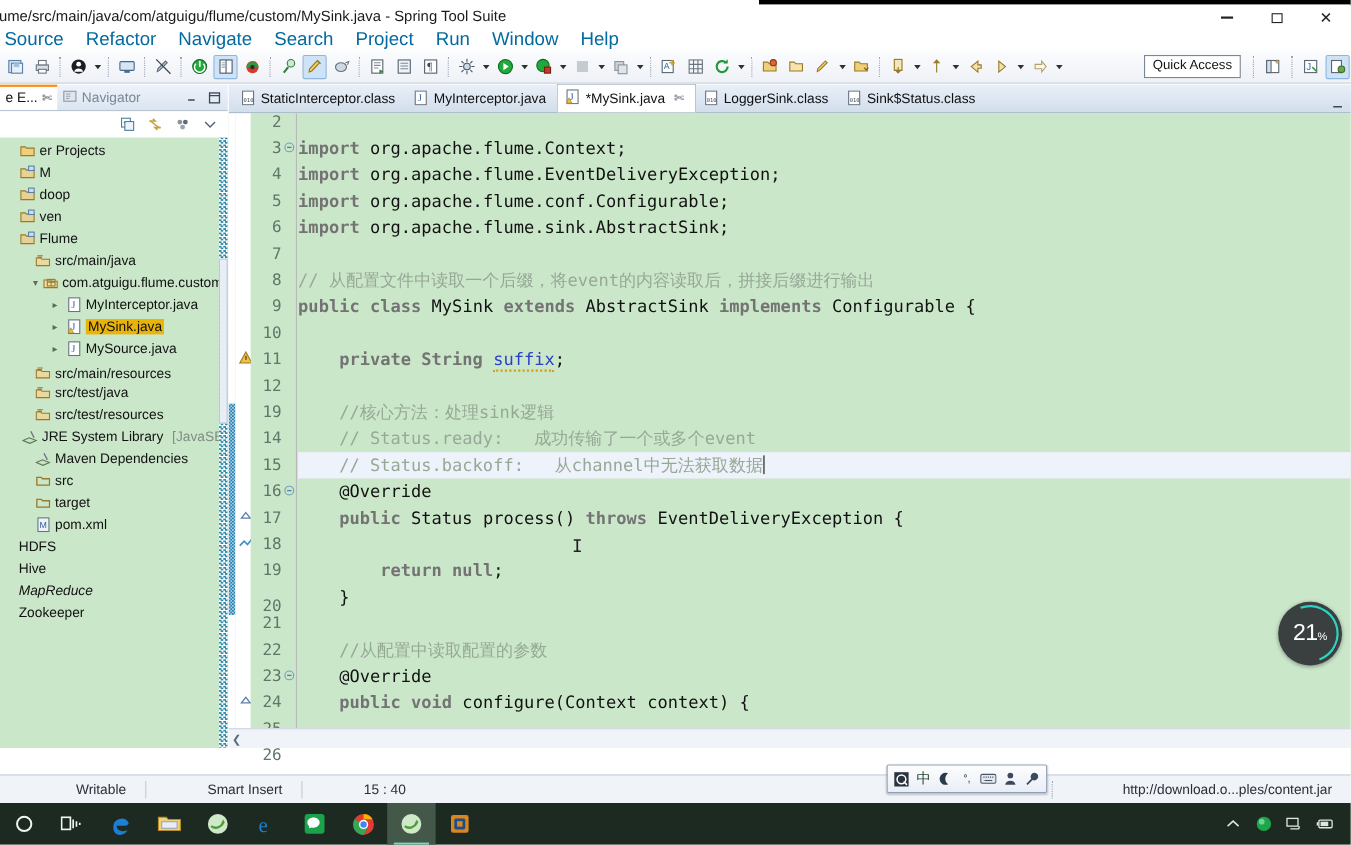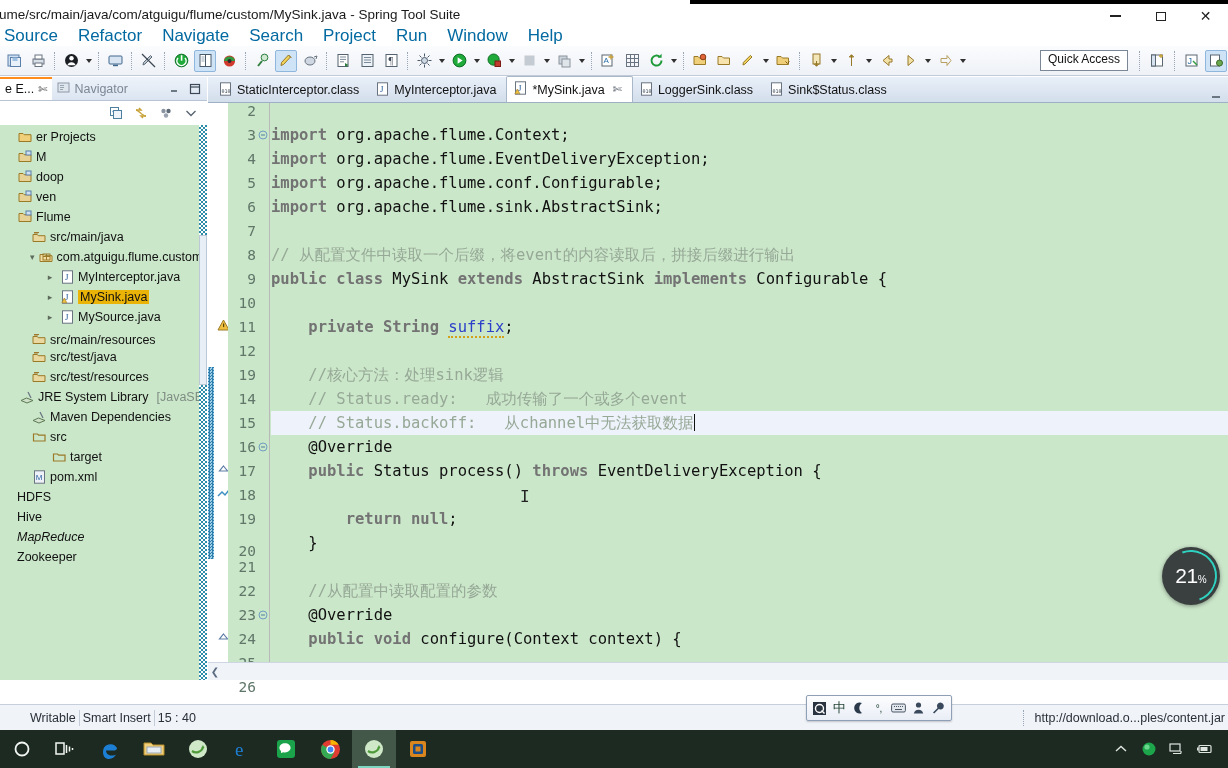--- a/index.html
+++ b/index.html
@@ -189,21 +189,21 @@
     border:2.5px solid transparent; border-top-color:#2fd2c0; border-right-color:#2fd2c0;
     transform:rotate(25deg);
   }
 
   
   .statusbar {
     position:absolute; left:0; right:0; bottom:38px; height:26px;
     background:#f0f3f8; border-top:1px solid #c6cfdb; display:flex; align-items:center;
     font-size:12.5px; color:#2a2f38;
   }
-  .sb-cell { padding:0 3px; height:18px; display:flex; align-items:center; white-space:nowrap;}
+  .sb-cell { padding:0 17px; height:18px; display:flex; align-items:center; white-space:nowrap;margin-left:39px;}
   .sb-div { width:1px; height:16px; background:#c3ccd8; }
   .sb-right { margin-left:auto; display:flex; align-items:center; }
   .sb-dot { width:1px; height:16px; border-left:1px dotted #9aa6b6; margin-right:8px;}
 
   
   .ime {
     position:absolute; left:806px; top:695px; height:26px; width:146px;
     background:linear-gradient(#fdfdfe,#e9eef6);
     border:1px solid #8fa0b6; border-radius:2px;
     display:flex; align-items:center; gap:4px; padding:0 5px; z-index:30;
@@ -731,21 +731,21 @@
         </div>
         <div class="trow" style="padding-left: 16px;">
           <span class="twist"></span>
           <span class="ticon">
             <svg width="14" height="14" viewBox="0 0 14 14">
               <path d="M1.5 11V4h4l1.2 1.2H13V11z" fill="none" stroke="#9a7a26" stroke-width="1.2"></path>
             </svg>
           </span>
           <span class="tlabel">src</span>
         </div>
-        <div class="trow" style="padding-left: 16px; margin-left: 20px;">
+        <div class="trow" style="padding-left: 16px;">
           <span class="twist"></span>
           <span class="ticon">
             <svg width="14" height="14" viewBox="0 0 14 14">
               <path d="M1.5 11V4h4l1.2 1.2H13V11z" fill="none" stroke="#9a7a26" stroke-width="1.2"></path>
             </svg>
           </span>
           <span class="tlabel">target</span>
         </div>
         <div class="trow" style="padding-left: 16px;">
           <span class="twist"></span>

